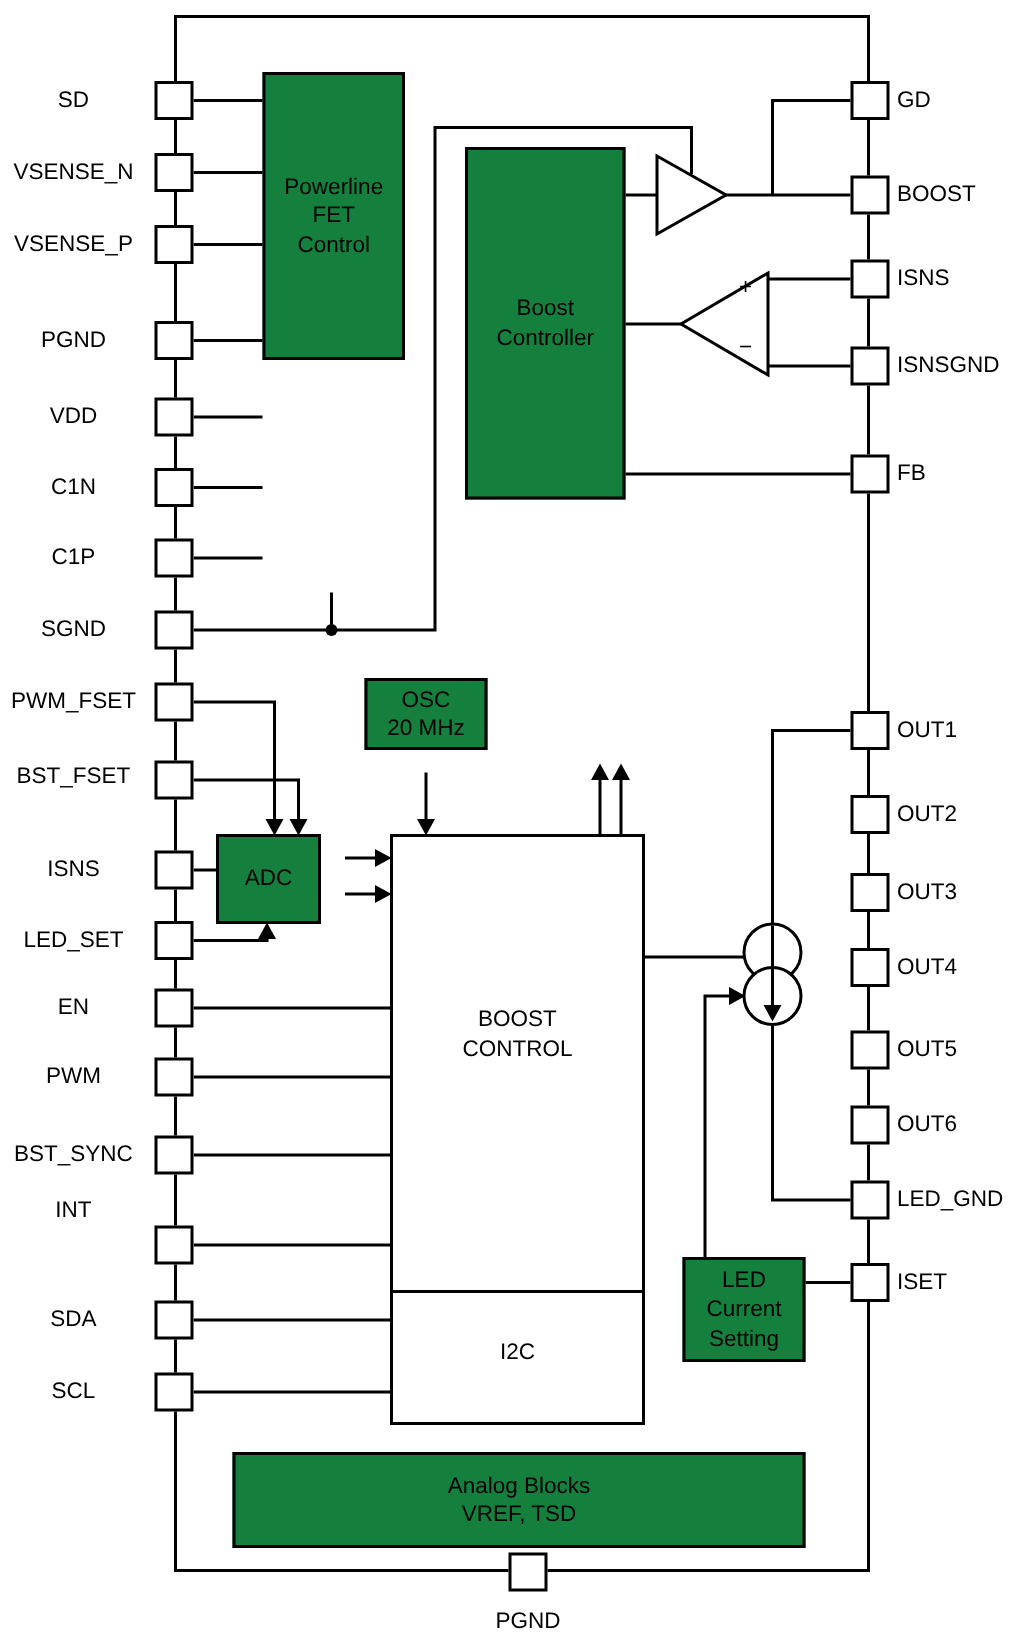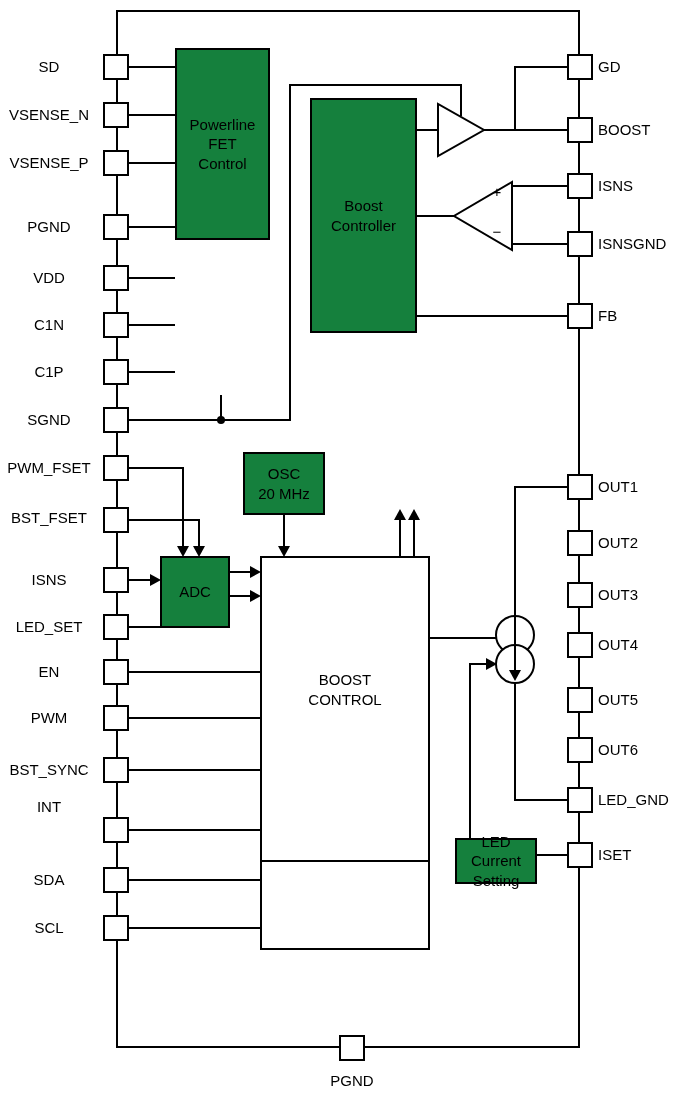--- a/index.html
+++ b/index.html
@@ -90,33 +90,36 @@
     </g>
 
     <circle cx="221" cy="420" r="4" fill="#000"></circle>
   </svg>
 
   <div class="block" style="left:175px;top:48px;width:95px;height:192px">Powerline
 FET
 Control</div>
   <div class="block" style="left:310px;top:98px;width:107px;height:235px">Boost
 Controller</div>
-  <div class="block" style="left:243px;top:452px;width:82px;height:63px">OSC
+  <div class="block" style="left:243px;top:452px;width:82px;height:48px">OSC
 20 MHz</div>
-  <div class="block" style="left:160px;top:556px;width:70px;height:72px">ADC</div>
+  <div class="block" style="left:144px;top:556px;width:70px;height:60px">ADC</div>
 
   <div class="block-abs" style="left:260px;top:556px;width:170px;height:394px">
     <div class="abs-label" style="top:112px">BOOST
 CONTROL</div>
     <div class="divider" style="top:302px"></div>
+    <div class="abs-label" style="top:334px">I2C</div>
   </div>
 
-  <div class="block" style="left:455px;top:838px;width:82px;height:46px">LED
+  <div class="block" style="left:455px;top:838px;width:82px;height:70px">LED
 Current
 Setting</div>
+  <div class="block" style="left:155px;top:968px;width:382px;height:64px">Analog Blocks
+VREF, TSD</div>
 
   <div class="comp-sign" style="left:489px;top:184px">+</div>
   <div class="comp-sign" style="left:489px;top:224px">−</div>
 
   <div class="pin" style="left:103px;top:54px"></div>
   <div class="pin" style="left:103px;top:102px"></div>
   <div class="pin" style="left:103px;top:150px"></div>
   <div class="pin" style="left:103px;top:214px"></div>
   <div class="pin" style="left:103px;top:265px"></div>
   <div class="pin" style="left:103px;top:312px"></div>

